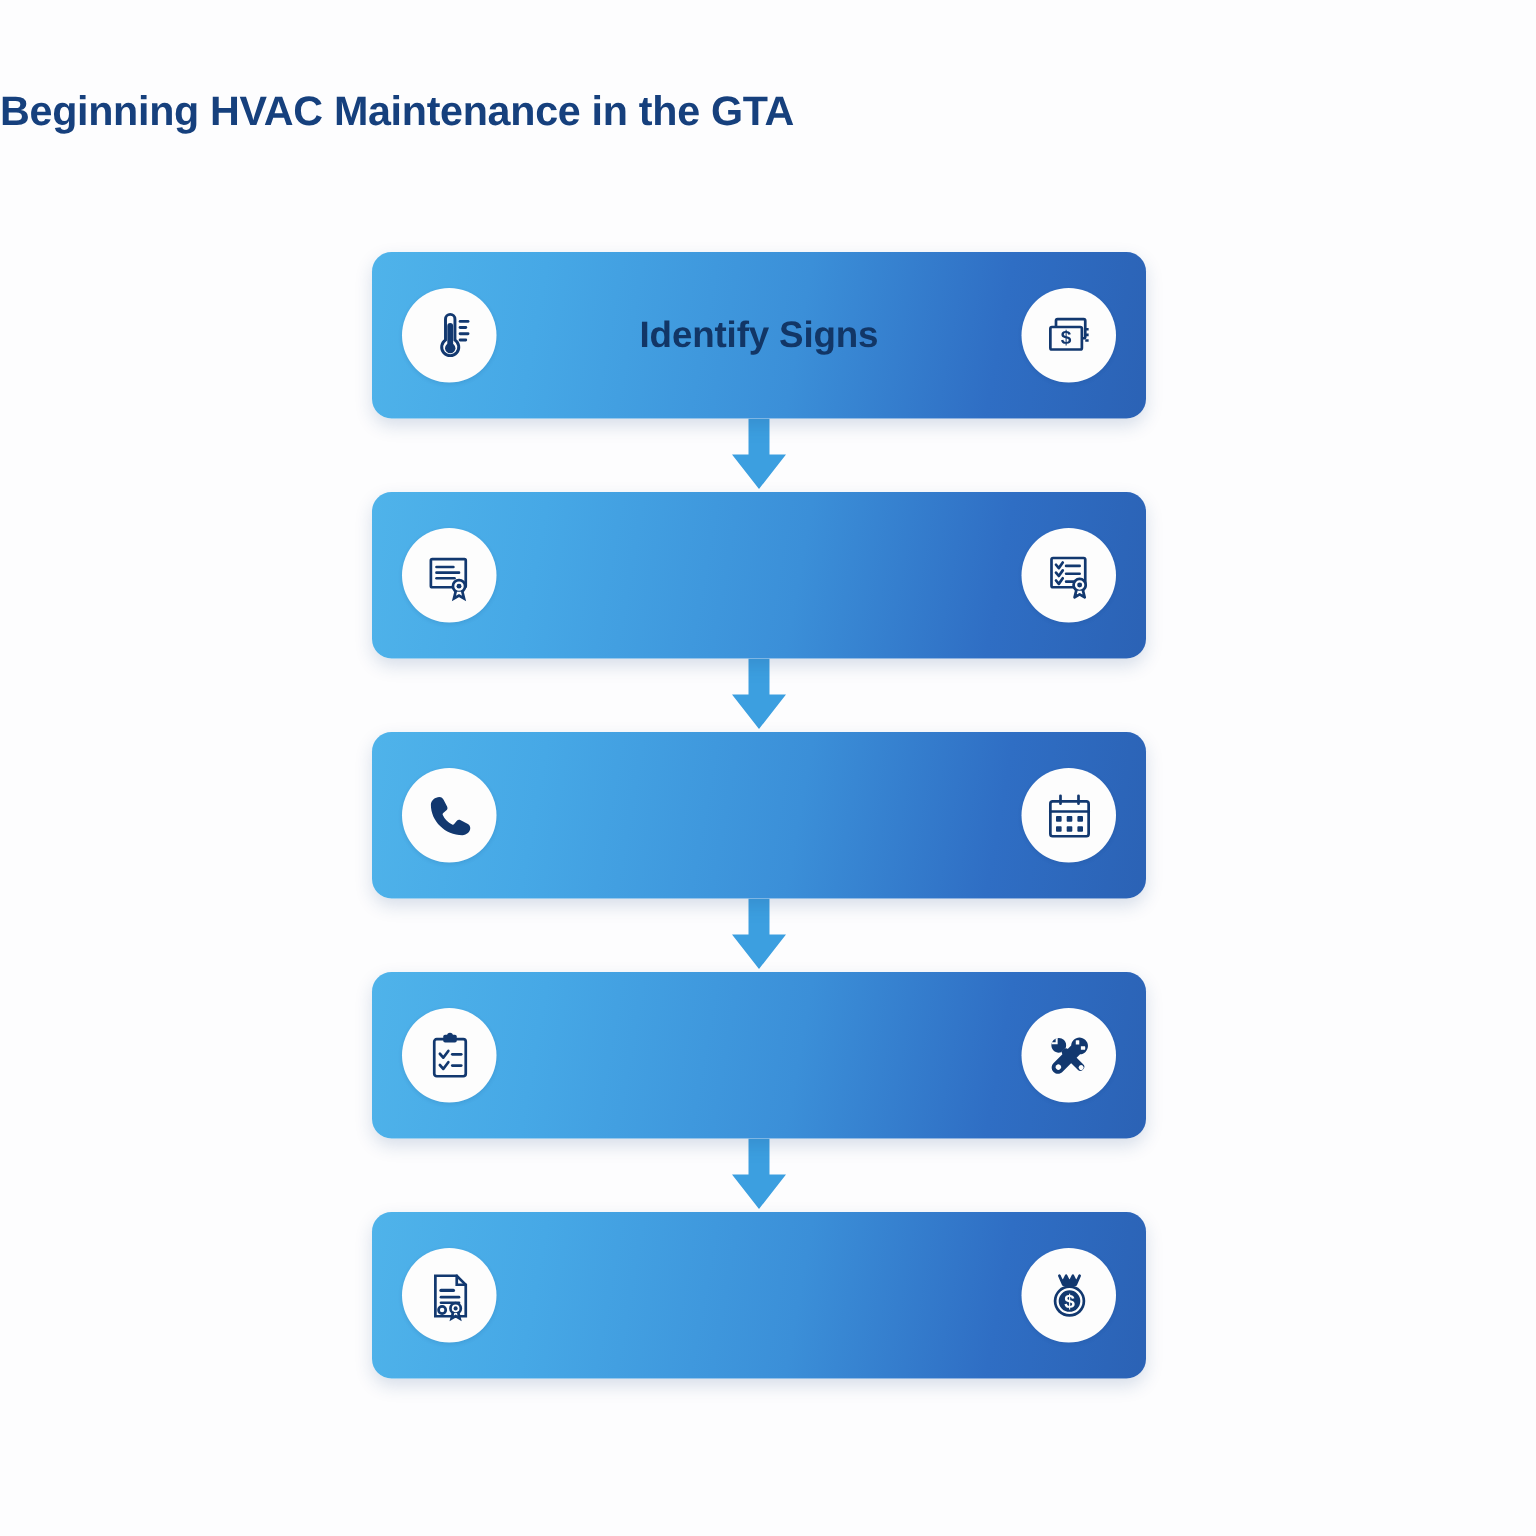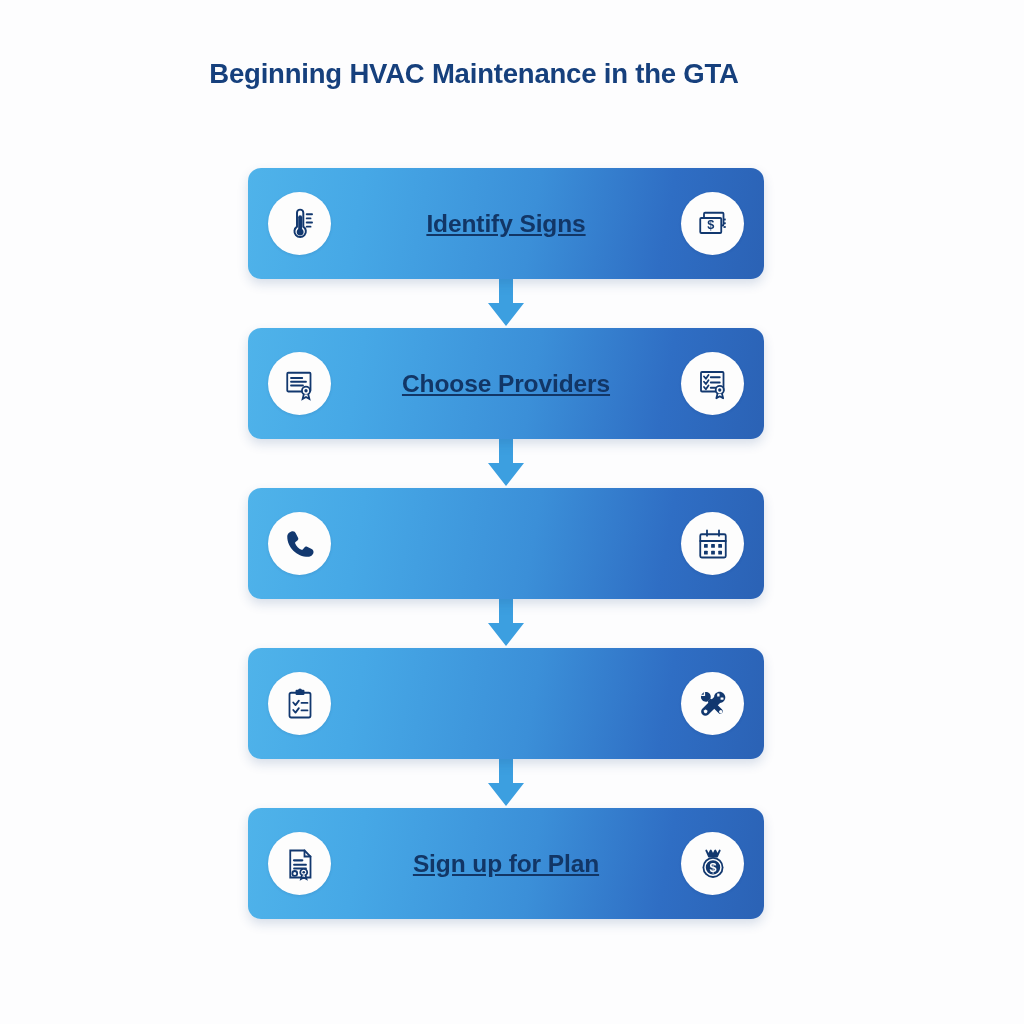--- a/index.html
+++ b/index.html
@@ -17,21 +17,20 @@
     position: relative;
     width: 1024px;
     height: 1024px;
     box-sizing: border-box;
   }
   .title {
     position: absolute;
     top: 58px;
     left: 0;
     width: 948px;
-    text-align: center;
     font-size: 27.5px;
     font-weight: bold;
     color: #16407d;
     letter-spacing: -0.2px;
     white-space: nowrap;
   }
   .steps {
     position: absolute;
     top: 168px;
     left: 248px;
@@ -71,21 +70,20 @@
   }
   .step-label {
     flex: 1 1 auto;
     text-align: center;
     font-size: 24.5px;
     font-weight: bold;
     color: #123666;
     letter-spacing: -0.1px;
     padding: 0 6px;
     white-space: nowrap;
-    text-decoration: underline;
   }
   .arrow {
     width: 516px;
     height: 49px;
     display: flex;
     align-items: center;
     justify-content: center;
   }
   .arrow svg {
     display: block;
@@ -138,21 +136,20 @@
           <svg viewBox="0 0 48 48" fill="none" stroke="#12386f" stroke-width="2.4" stroke-linecap="round">
             <rect x="7" y="9" width="31" height="25" rx="1.2"></rect>
             <line x1="12" y1="16" x2="27" y2="16"></line>
             <line x1="12" y1="21" x2="32" y2="21"></line>
             <line x1="12" y1="26" x2="28" y2="26"></line>
             <circle cx="32" cy="33" r="5.4" fill="#fdfdfd"></circle>
             <circle cx="32" cy="33" r="2.2" fill="#12386f" stroke="none"></circle>
             <path d="M29 38l-1.5 6 4.5-2.6 4.5 2.6-1.5-6" fill="#fdfdfd"></path>
           </svg>
         </div>
-        <div class="step-label">Choose Providers</div>
         <div class="icon-badge">
           <svg viewBox="0 0 48 48" fill="none" stroke="#12386f" stroke-width="2.4" stroke-linecap="round" stroke-linejoin="round">
             <rect x="8" y="8" width="30" height="26" rx="1.4"></rect>
             <polyline points="12,14 14.5,17 18,12"></polyline>
             <line x1="21" y1="15" x2="33" y2="15"></line>
             <polyline points="12,21 14.5,24 18,19"></polyline>
             <line x1="21" y1="22" x2="33" y2="22"></line>
             <polyline points="12,28 14.5,31 18,26"></polyline>
             <line x1="21" y1="29" x2="29" y2="29"></line>
             <circle cx="33" cy="32" r="5.4" fill="#fdfdfd"></circle>
@@ -242,21 +239,20 @@
             <polyline points="30,6 30,14 38,14"></polyline>
             <line x1="16" y1="19" x2="27" y2="19" stroke-width="3"></line>
             <line x1="16" y1="25" x2="32" y2="25"></line>
             <line x1="16" y1="30" x2="32" y2="30"></line>
             <circle cx="17" cy="36.5" r="3.2"></circle>
             <circle cx="29" cy="35" r="4.6" fill="#fdfdfd"></circle>
             <circle cx="29" cy="35" r="1.8" fill="#12386f" stroke="none"></circle>
             <path d="M26.6 39l-1.2 5 3.6-2.1 3.6 2.1-1.2-5" fill="#fdfdfd"></path>
           </svg>
         </div>
-        <div class="step-label">Sign up for Plan</div>
         <div class="icon-badge">
           <svg viewBox="0 0 48 48" fill="none" stroke="#12386f" stroke-width="2.4" stroke-linejoin="round">
             <path d="M15 6l3.5 8h11L33 6l-3 6-3-6-3 6-3-6-3 6z" fill="#12386f"></path>
             <circle cx="24" cy="28.5" r="14" fill="#12386f" stroke="none"></circle>
             <circle cx="24" cy="28.5" r="10.6" fill="none" stroke="#fdfdfd" stroke-width="2"></circle>
             <text x="24" y="35" font-family="Liberation Sans, sans-serif" font-size="17" font-weight="bold" fill="#fdfdfd" stroke="none" text-anchor="middle">$</text>
           </svg>
         </div>
       </div>
     </div>

